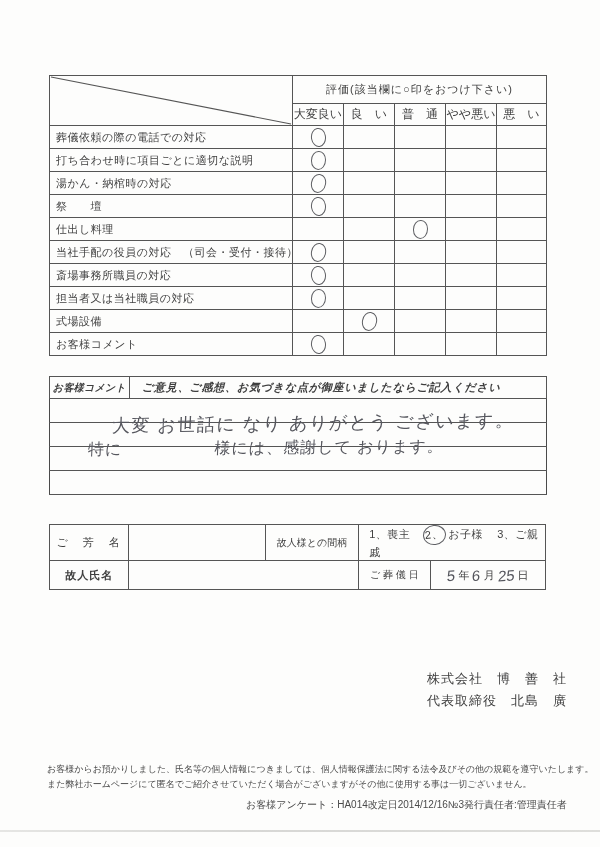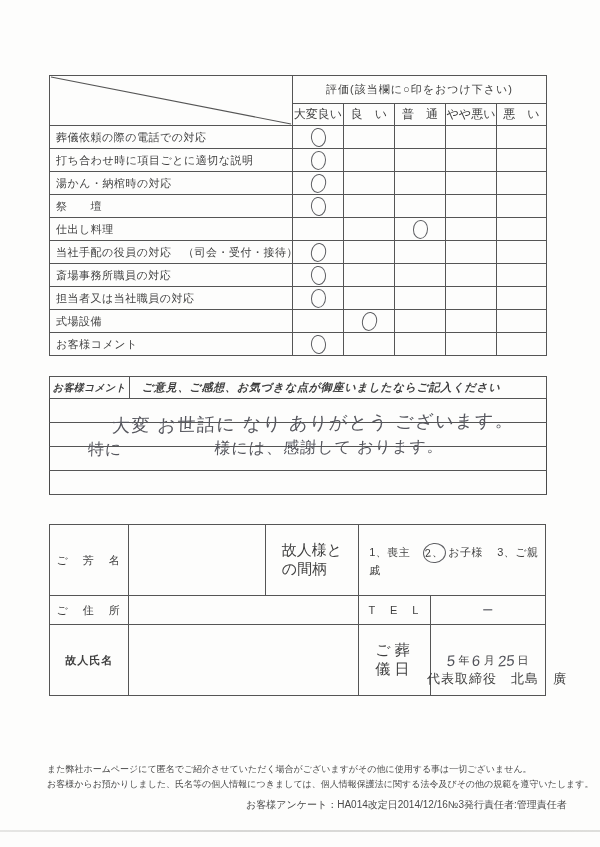--- a/index.html
+++ b/index.html
@@ -42,21 +42,21 @@
     font-size:18px;letter-spacing:1.5px;
     transform:rotate(-0.8deg) skewX(-3deg);
   }
   #hw-comment-2{position:absolute;left:88px;top:438px;font-size:16px;letter-spacing:1px;transform:rotate(-0.5deg) skewX(-3deg);}
   #hw-comment-2 .gap{display:inline-block;width:92px;}
 
   
   #info-table{position:absolute;left:49px;top:524px;width:497px;border:1.5px solid #4a4a4a;}
   #info-table td{height:26px;font-size:11px;vertical-align:middle;}
   #info-table td.flabel{text-align:center;letter-spacing:2px;padding:0;}
-  #info-table td.fsmall{letter-spacing:0;padding:16px;font-size:15px;}
+  #info-table td.fsmall{text-align:center;letter-spacing:0;padding:0;font-size:10px;}
   #info-table td.opts{padding:0 0 0 10px;font-size:11px;letter-spacing:0.5px;}
   .num-circle{
     display:inline-block;border:1.4px solid #5e5f63;border-radius:50%;
     padding:1px 2px 2px 1px;transform:rotate(-6deg);margin:0 2px;
   }
   .date-cell{display:flex;align-items:center;justify-content:center;gap:3px;}
   .date-cell .unit{font-size:11px;}
   .hw-num{font-size:15px;display:inline-block;transform:rotate(-4deg) skewX(-8deg);color:#54555c;}
   .tel-dash{text-align:center;color:#54555c;font-size:13px;}
 
@@ -227,47 +227,42 @@
       <td class="flabel">ご　芳　名</td>
       <td></td>
       <td class="fsmall">故人様との間柄</td>
       <td class="opts" colspan="2">
         <span>1、喪主</span>&nbsp;&nbsp;
         <span class="num-circle"><span>2、</span></span><span>お子様</span>&nbsp;&nbsp;&nbsp;
         <span>3、ご親戚</span>
       </td>
     </tr>
     <tr>
-      <td class="flabel">ご　住　所</td>
-      <td colspan="2"></td>
-      <td class="flabel">T　E　L</td>
-      <td class="tel-dash hw">ー</td>
-    </tr>
-    <tr>
       <td class="flabel" style="letter-spacing:1px;font-weight:bold;">故人氏名</td>
       <td colspan="2"></td>
       <td class="fsmall">ご 葬 儀 日</td>
       <td>
         <div class="date-cell">
           <span class="hw-num">5</span>
           <span class="unit">年</span>
           <span class="hw-num">6</span>
           <span class="unit">月</span>
           <span class="hw-num">25</span>
           <span class="unit">日</span>
         </div>
       </td>
     </tr>
   </tbody>
     </table>
 
   <div id="company-block">
+    <div>株式会社　博　善　社</div>
     <div>代表取締役　北島　廣</div>
   </div>
 
   <div id="footer-notes">
+    <div>お客様からお預かりしました、氏名等の個人情報につきましては、個人情報保護法に関する法令及びその他の規範を遵守いたします。</div>
     <div>また弊社ホームページにて匿名でご紹介させていただく場合がございますがその他に使用する事は一切ございません。</div>
-    <div>お客様からお預かりしました、氏名等の個人情報につきましては、個人情報保護法に関する法令及びその他の規範を遵守いたします。</div>
   </div>
   <div id="form-id-note">お客様アンケート：HA014改定日2014/12/16№3発行責任者:管理責任者</div>
 
   <div id="scan-edge"></div>
 </div>
 
 </body></html>

